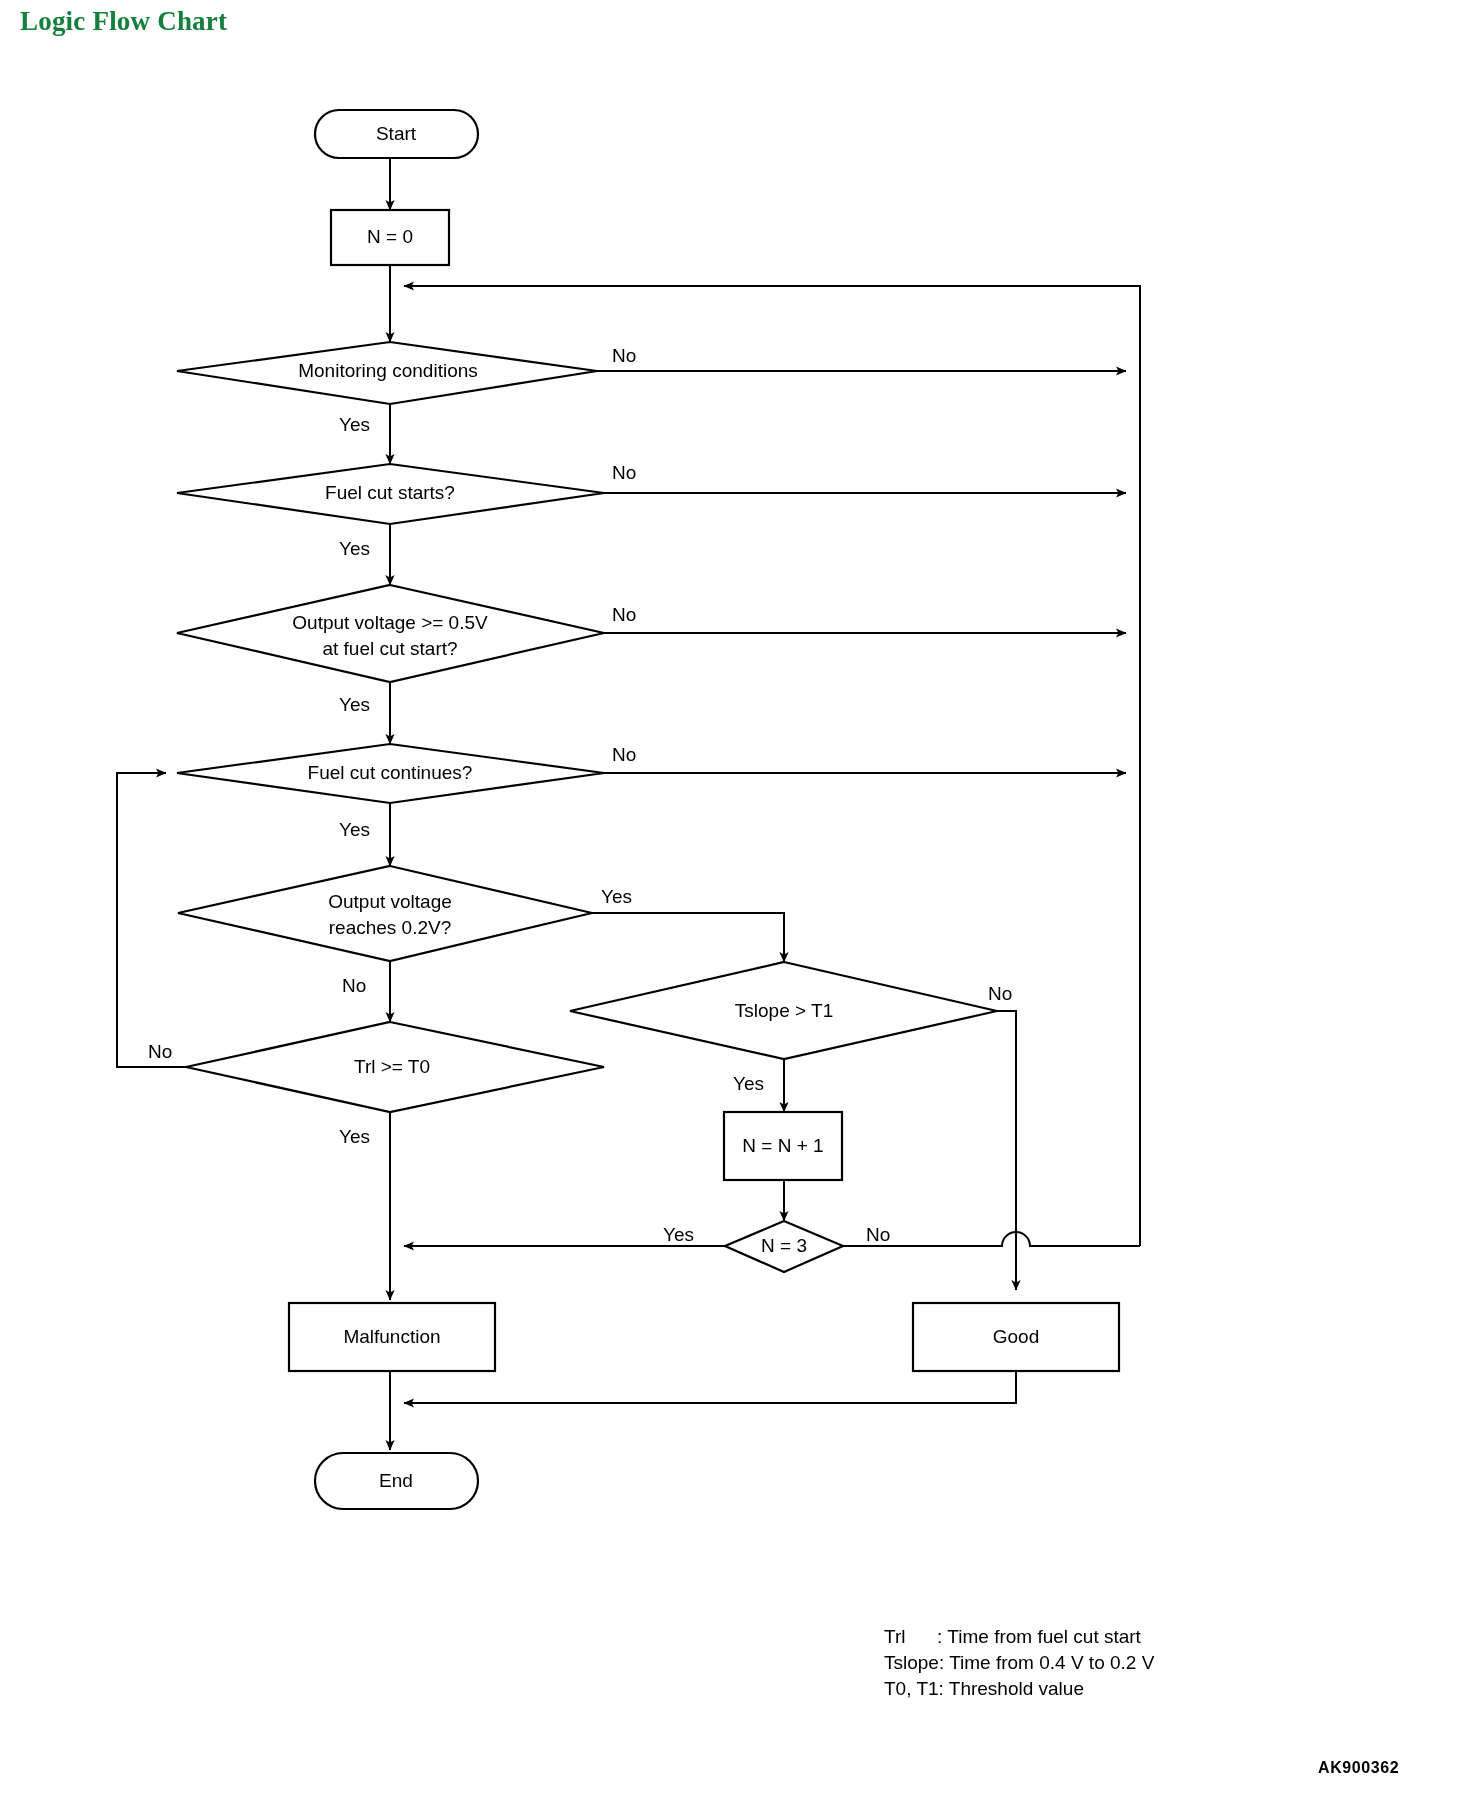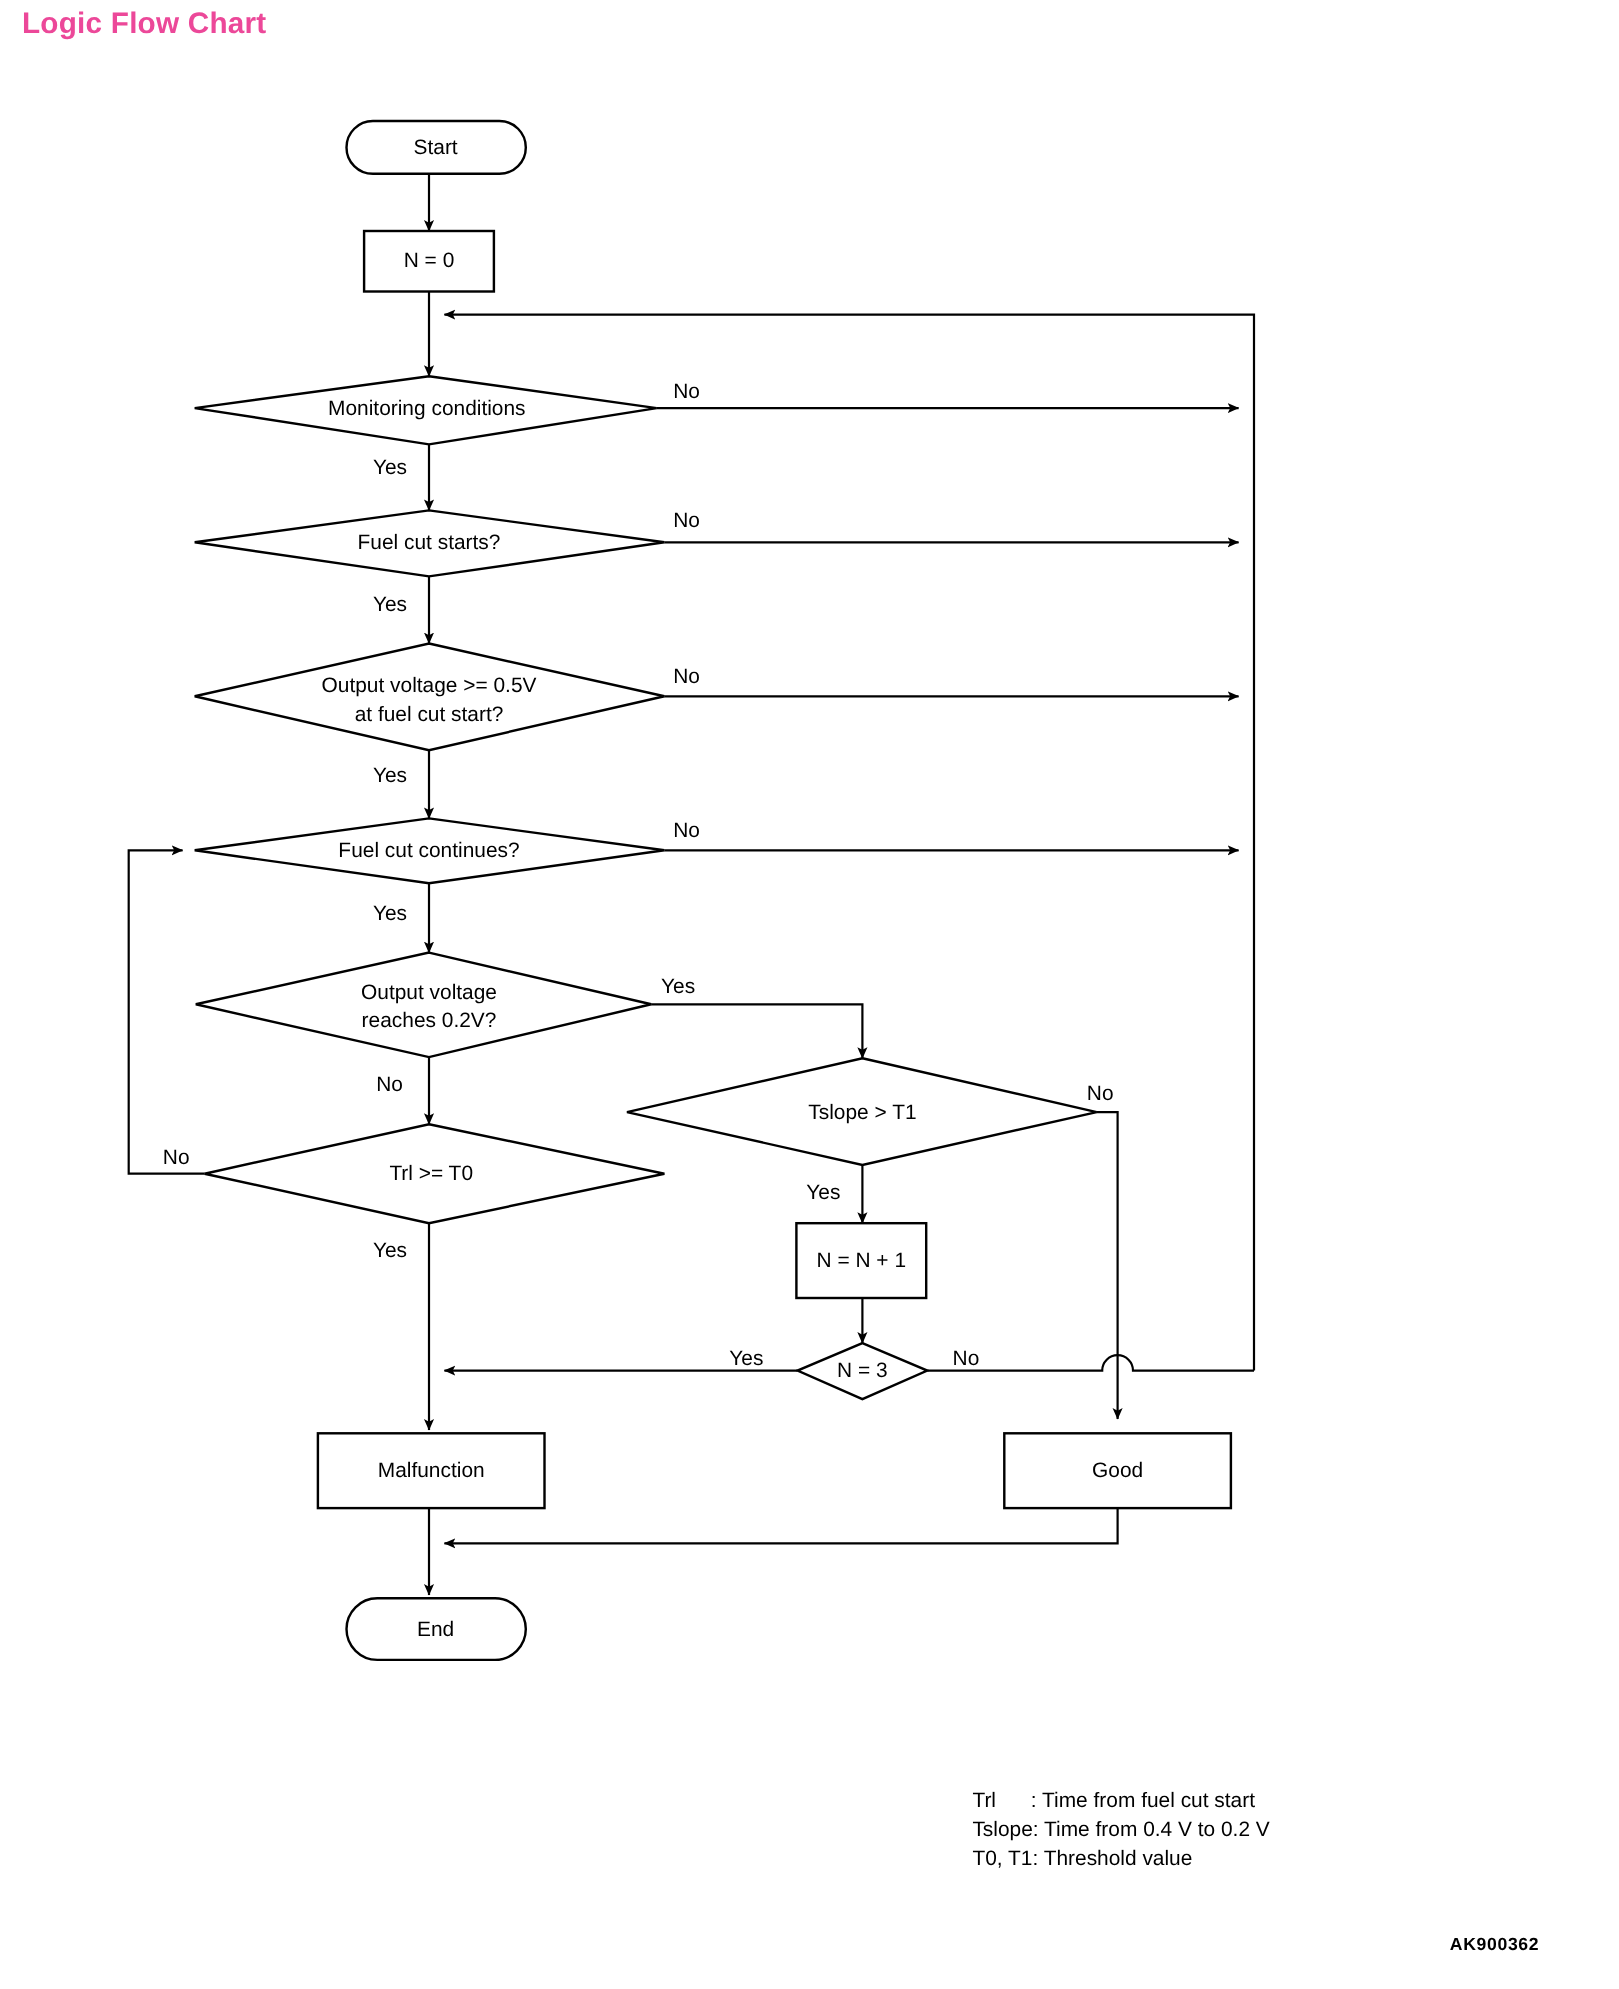--- a/index.html
+++ b/index.html
@@ -15,21 +15,22 @@
     color: #000000;
     overflow: hidden;
   }
   #page-title {
     position: absolute;
     left: 20px;
     top: 6px;
     font-size: 27px;
     font-weight: bold;
     letter-spacing: 0.2px;
-    color: #ec4899;
+    color: #15803d;
+    font-family: Liberation Serif, serif;
   }
   #chart-svg {
     position: absolute;
     left: 0;
     top: 0;
   }
   .node-text {
     font-family: "Liberation Sans", sans-serif;
     font-size: 19px;
     fill: #000000;

